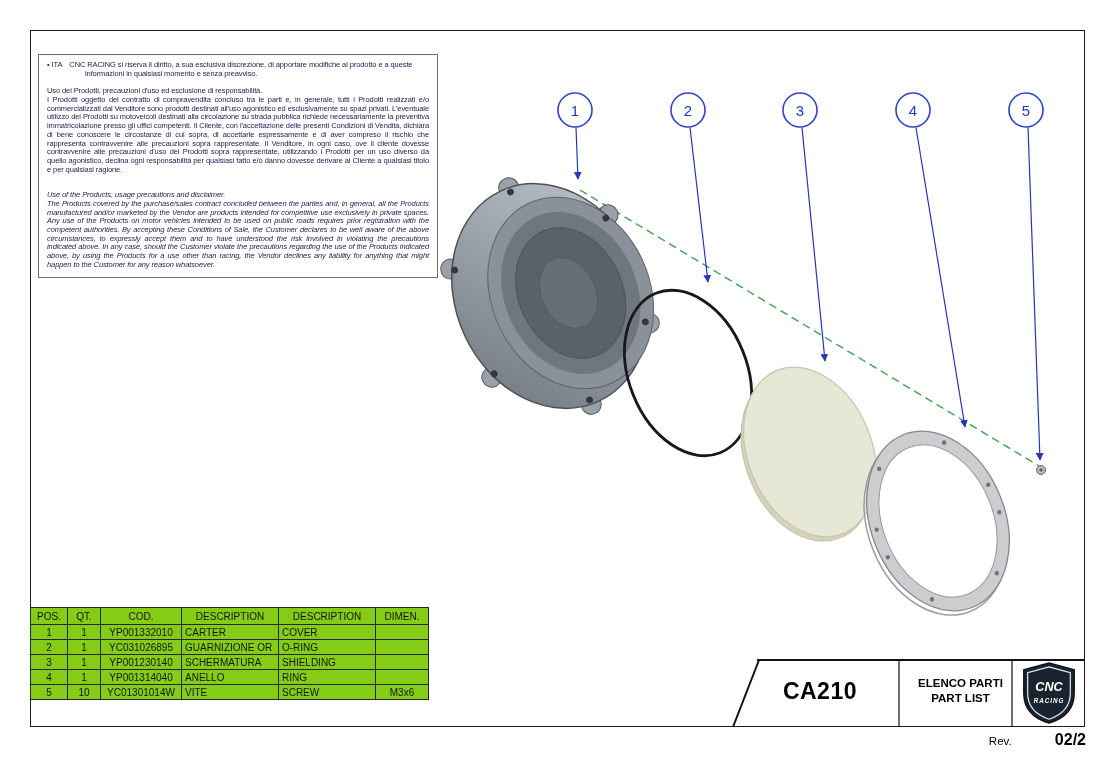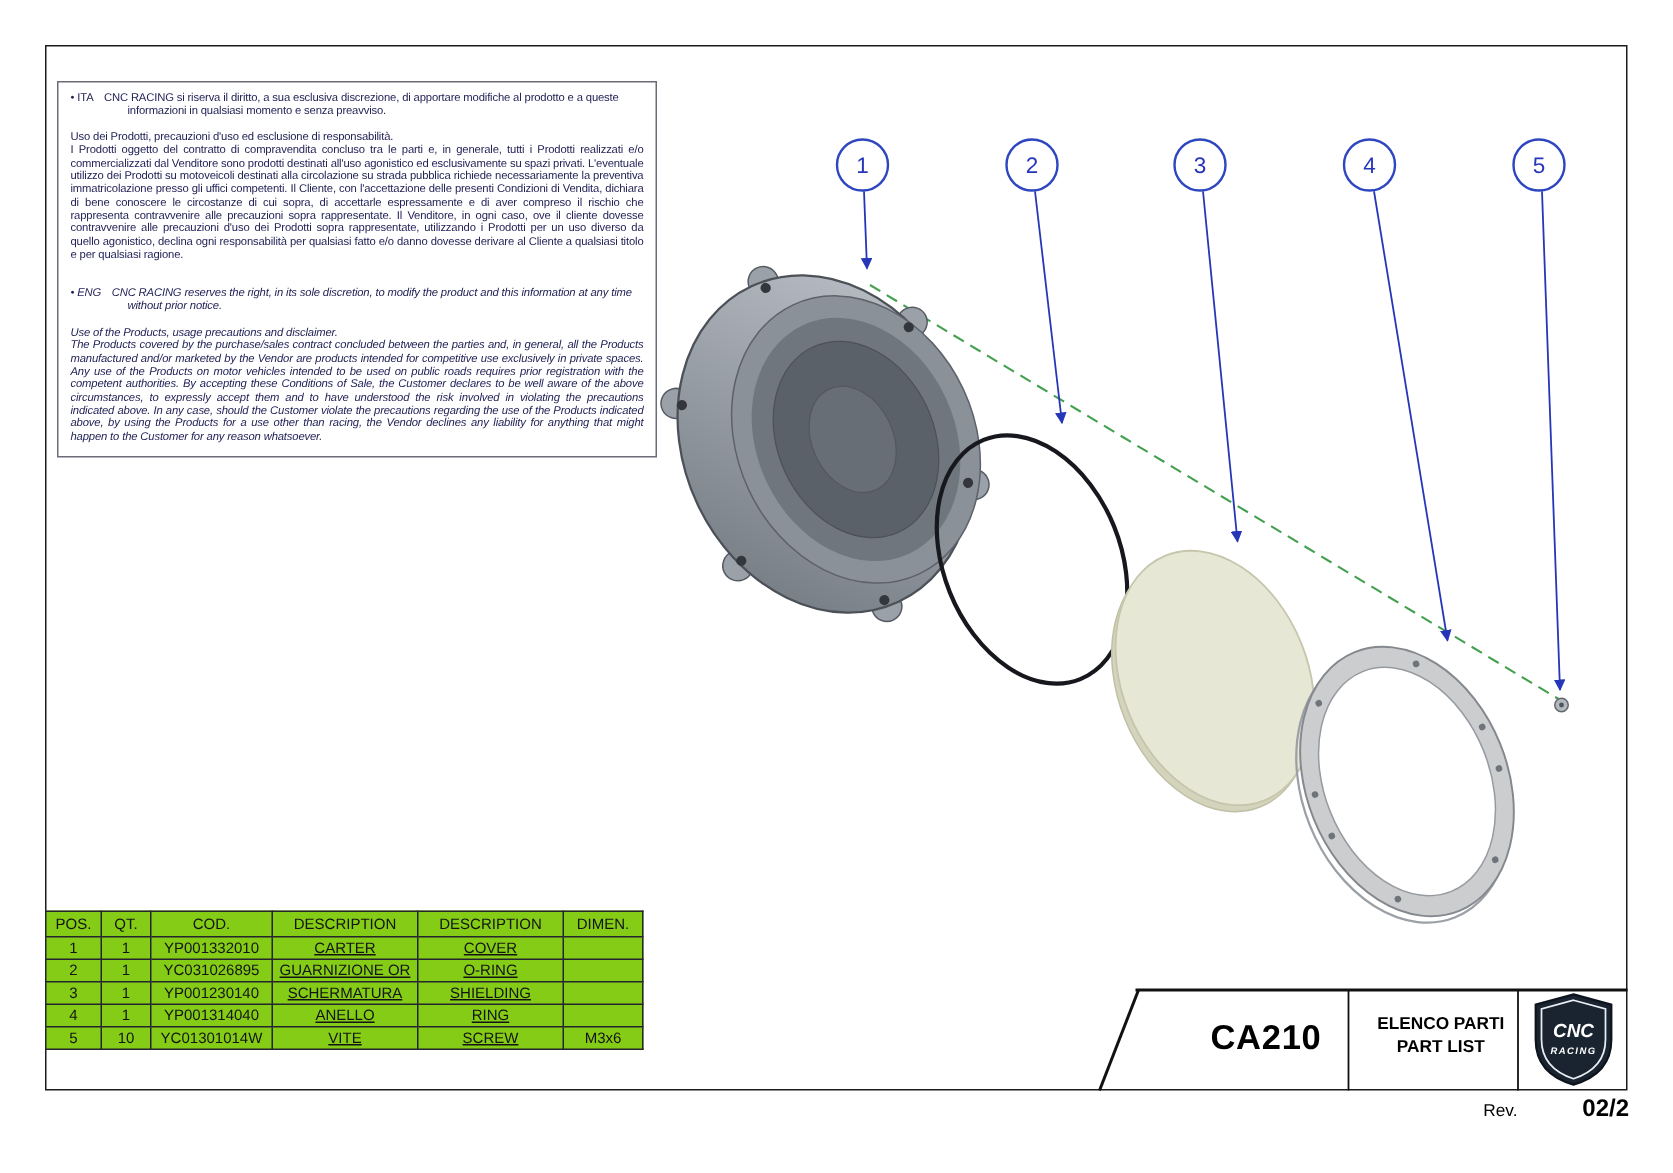--- a/index.html
+++ b/index.html
@@ -24,24 +24,24 @@
 
   
   .parts-table { position:absolute; left:30px; top:607px; border-collapse:collapse;
                  font-size:10px; color:#141414; background:#84cc16; }
   .parts-table th, .parts-table td { border:1px solid #25252d; padding:0 3px;
                  font-weight:400; white-space:nowrap; height:14px; }
   .parts-table th { height:16px; text-align:center; }
   .parts-table th:nth-child(1){ width:30px; } .parts-table th:nth-child(2){ width:26px; }
   .parts-table th:nth-child(3){ width:74px; } .parts-table th:nth-child(4){ width:90px; }
   .parts-table th:nth-child(5){ width:90px; } .parts-table th:nth-child(6){ width:46px; }
-  td.c { text-align:center; } td.l { text-align:center;text-decoration:underline; }
+  td.c { text-align:center; } td.l { text-align:left; }
 
   
-  .code { position:absolute; left:779px; top:678px; width:130px; text-align:center;
+  .code { position:absolute; left:727px; top:678px; width:130px; text-align:right;
           font-size:23px; font-weight:700; color:#000; letter-spacing:0.5px; }
   .listlabel { position:absolute; left:899px; top:676px; width:123px; text-align:center;
           font-size:11.5px; font-weight:700; line-height:15px; color:#000; }
   .logo-box { position:absolute; left:1017px; top:661px; width:64px; height:64px; }
   .rev { position:absolute; left:936px; top:731px; width:150px; text-align:right;
          font-size:11.5px; color:#000; }
   .rev .num { font-weight:700; font-size:16px;padding-left:40px; }
 </style>
 </head>
 <body>
@@ -144,21 +144,20 @@
       <line x1="733" y1="727" x2="759" y2="660" stroke="#111" stroke-width="2"></line>
       <line x1="899" y1="660" x2="899" y2="727" stroke="#111" stroke-width="1.2"></line>
       <line x1="1012" y1="660" x2="1012" y2="727" stroke="#111" stroke-width="1.2"></line>
     </g>
   </svg>
 
   <div class="disclaimer">
     <p class="notice"><span class="tag">• ITA</span><span>CNC RACING si riserva il diritto, a sua esclusiva discrezione, di apportare modifiche al prodotto e a queste informazioni in qualsiasi momento e senza preavviso.</span></p>
     <p class="heading">Uso dei Prodotti, precauzioni d'uso ed esclusione di responsabilità.</p>
     <p class="body">I Prodotti oggetto del contratto di compravendita concluso tra le parti e, in generale, tutti i Prodotti realizzati e/o commercializzati dal Venditore sono prodotti destinati all'uso agonistico ed esclusivamente su spazi privati. L'eventuale utilizzo dei Prodotti su motoveicoli destinati alla circolazione su strada pubblica richiede necessariamente la preventiva immatricolazione presso gli uffici competenti. Il Cliente, con l'accettazione delle presenti Condizioni di Vendita, dichiara di bene conoscere le circostanze di cui sopra, di accettarle espressamente e di aver compreso il rischio che rappresenta contravvenire alle precauzioni sopra rappresentate. Il Venditore, in ogni caso, ove il cliente dovesse contravvenire alle precauzioni d'uso dei Prodotti sopra rappresentate, utilizzando i Prodotti per un uso diverso da quello agonistico, declina ogni responsabilità per qualsiasi fatto e/o danno dovesse derivare al Cliente a qualsiasi titolo e per qualsiasi ragione.</p>
-    <p class="notice eng"><span class="tag">• ENG</span><span>CNC RACING reserves the right, in its sole discretion, to modify the product and this information at any time without prior notice.</span></p>
     <p class="heading eng">Use of the Products, usage precautions and disclaimer.</p>
     <p class="body eng">The Products covered by the purchase/sales contract concluded between the parties and, in general, all the Products manufactured and/or marketed by the Vendor are products intended for competitive use exclusively in private spaces. Any use of the Products on motor vehicles intended to be used on public roads requires prior registration with the competent authorities. By accepting these Conditions of Sale, the Customer declares to be well aware of the above circumstances, to expressly accept them and to have understood the risk involved in violating the precautions indicated above. In any case, should the Customer violate the precautions regarding the use of the Products indicated above, by using the Products for a use other than racing, the Vendor declines any liability for anything that might happen to the Customer for any reason whatsoever.</p>
   </div>
 
   <table class="parts-table">
     <thead>
       <tr>
         <th>POS.</th>
         <th>QT.</th>
         <th>COD.</th>

